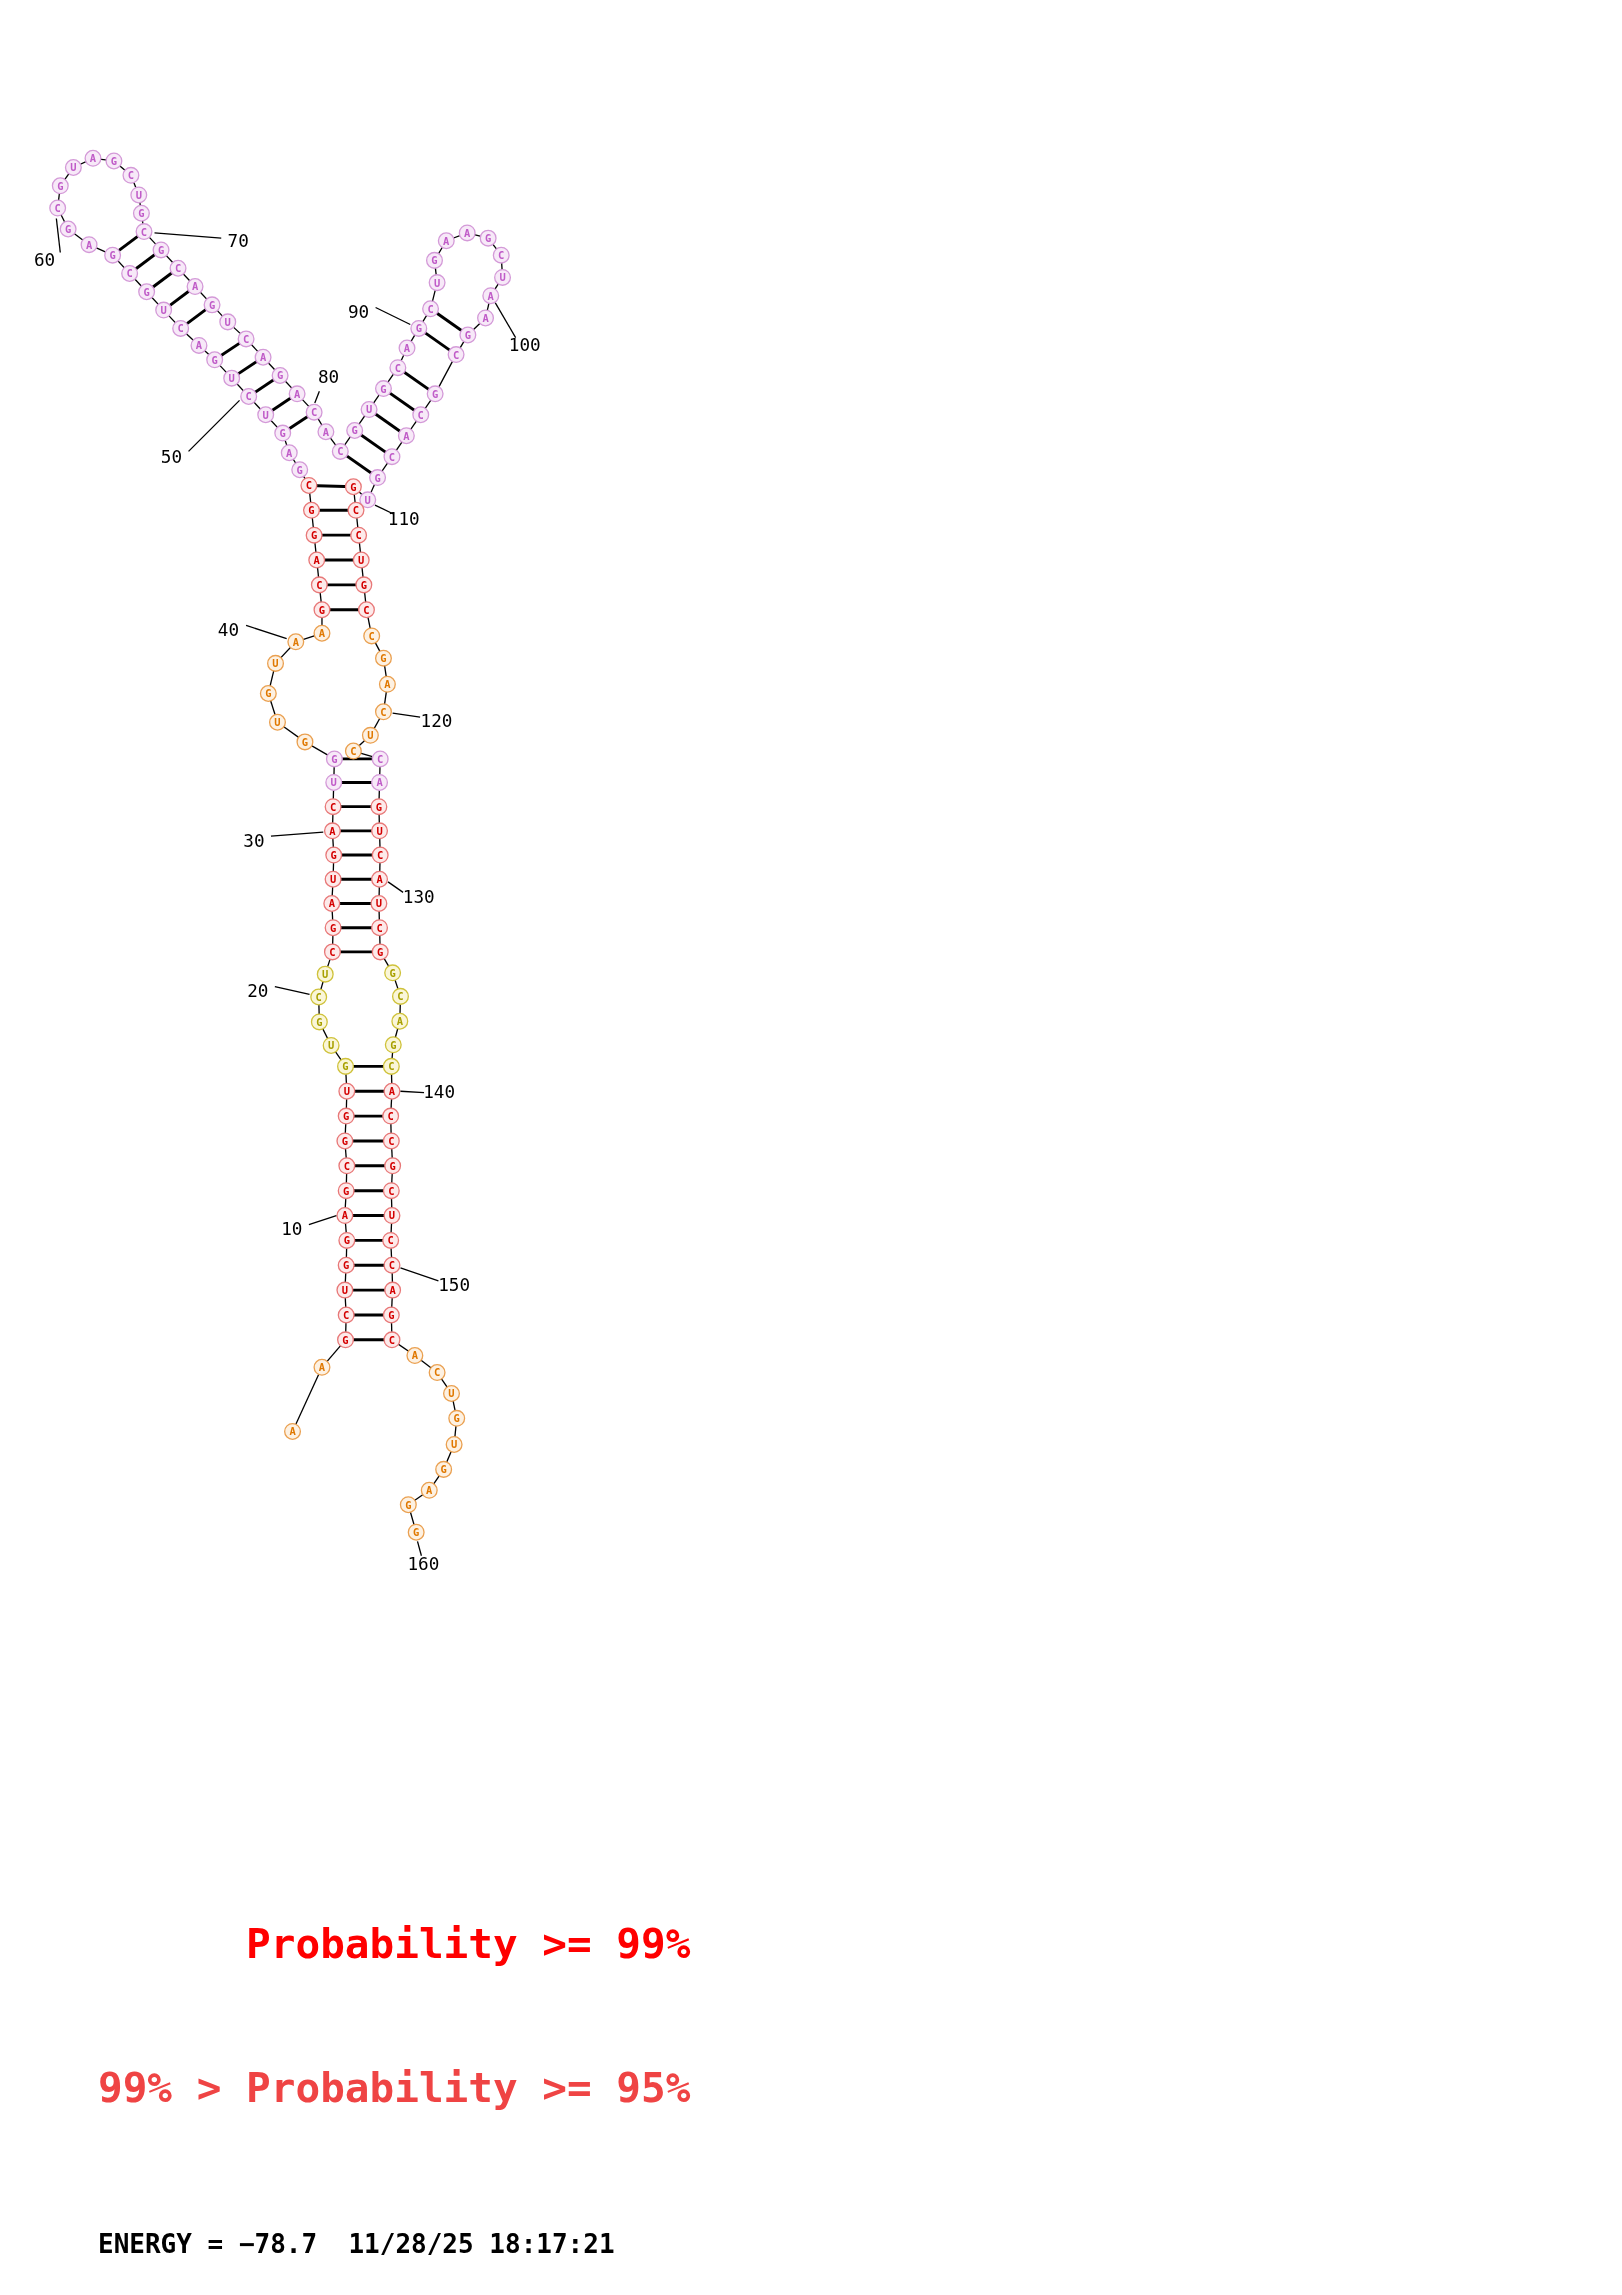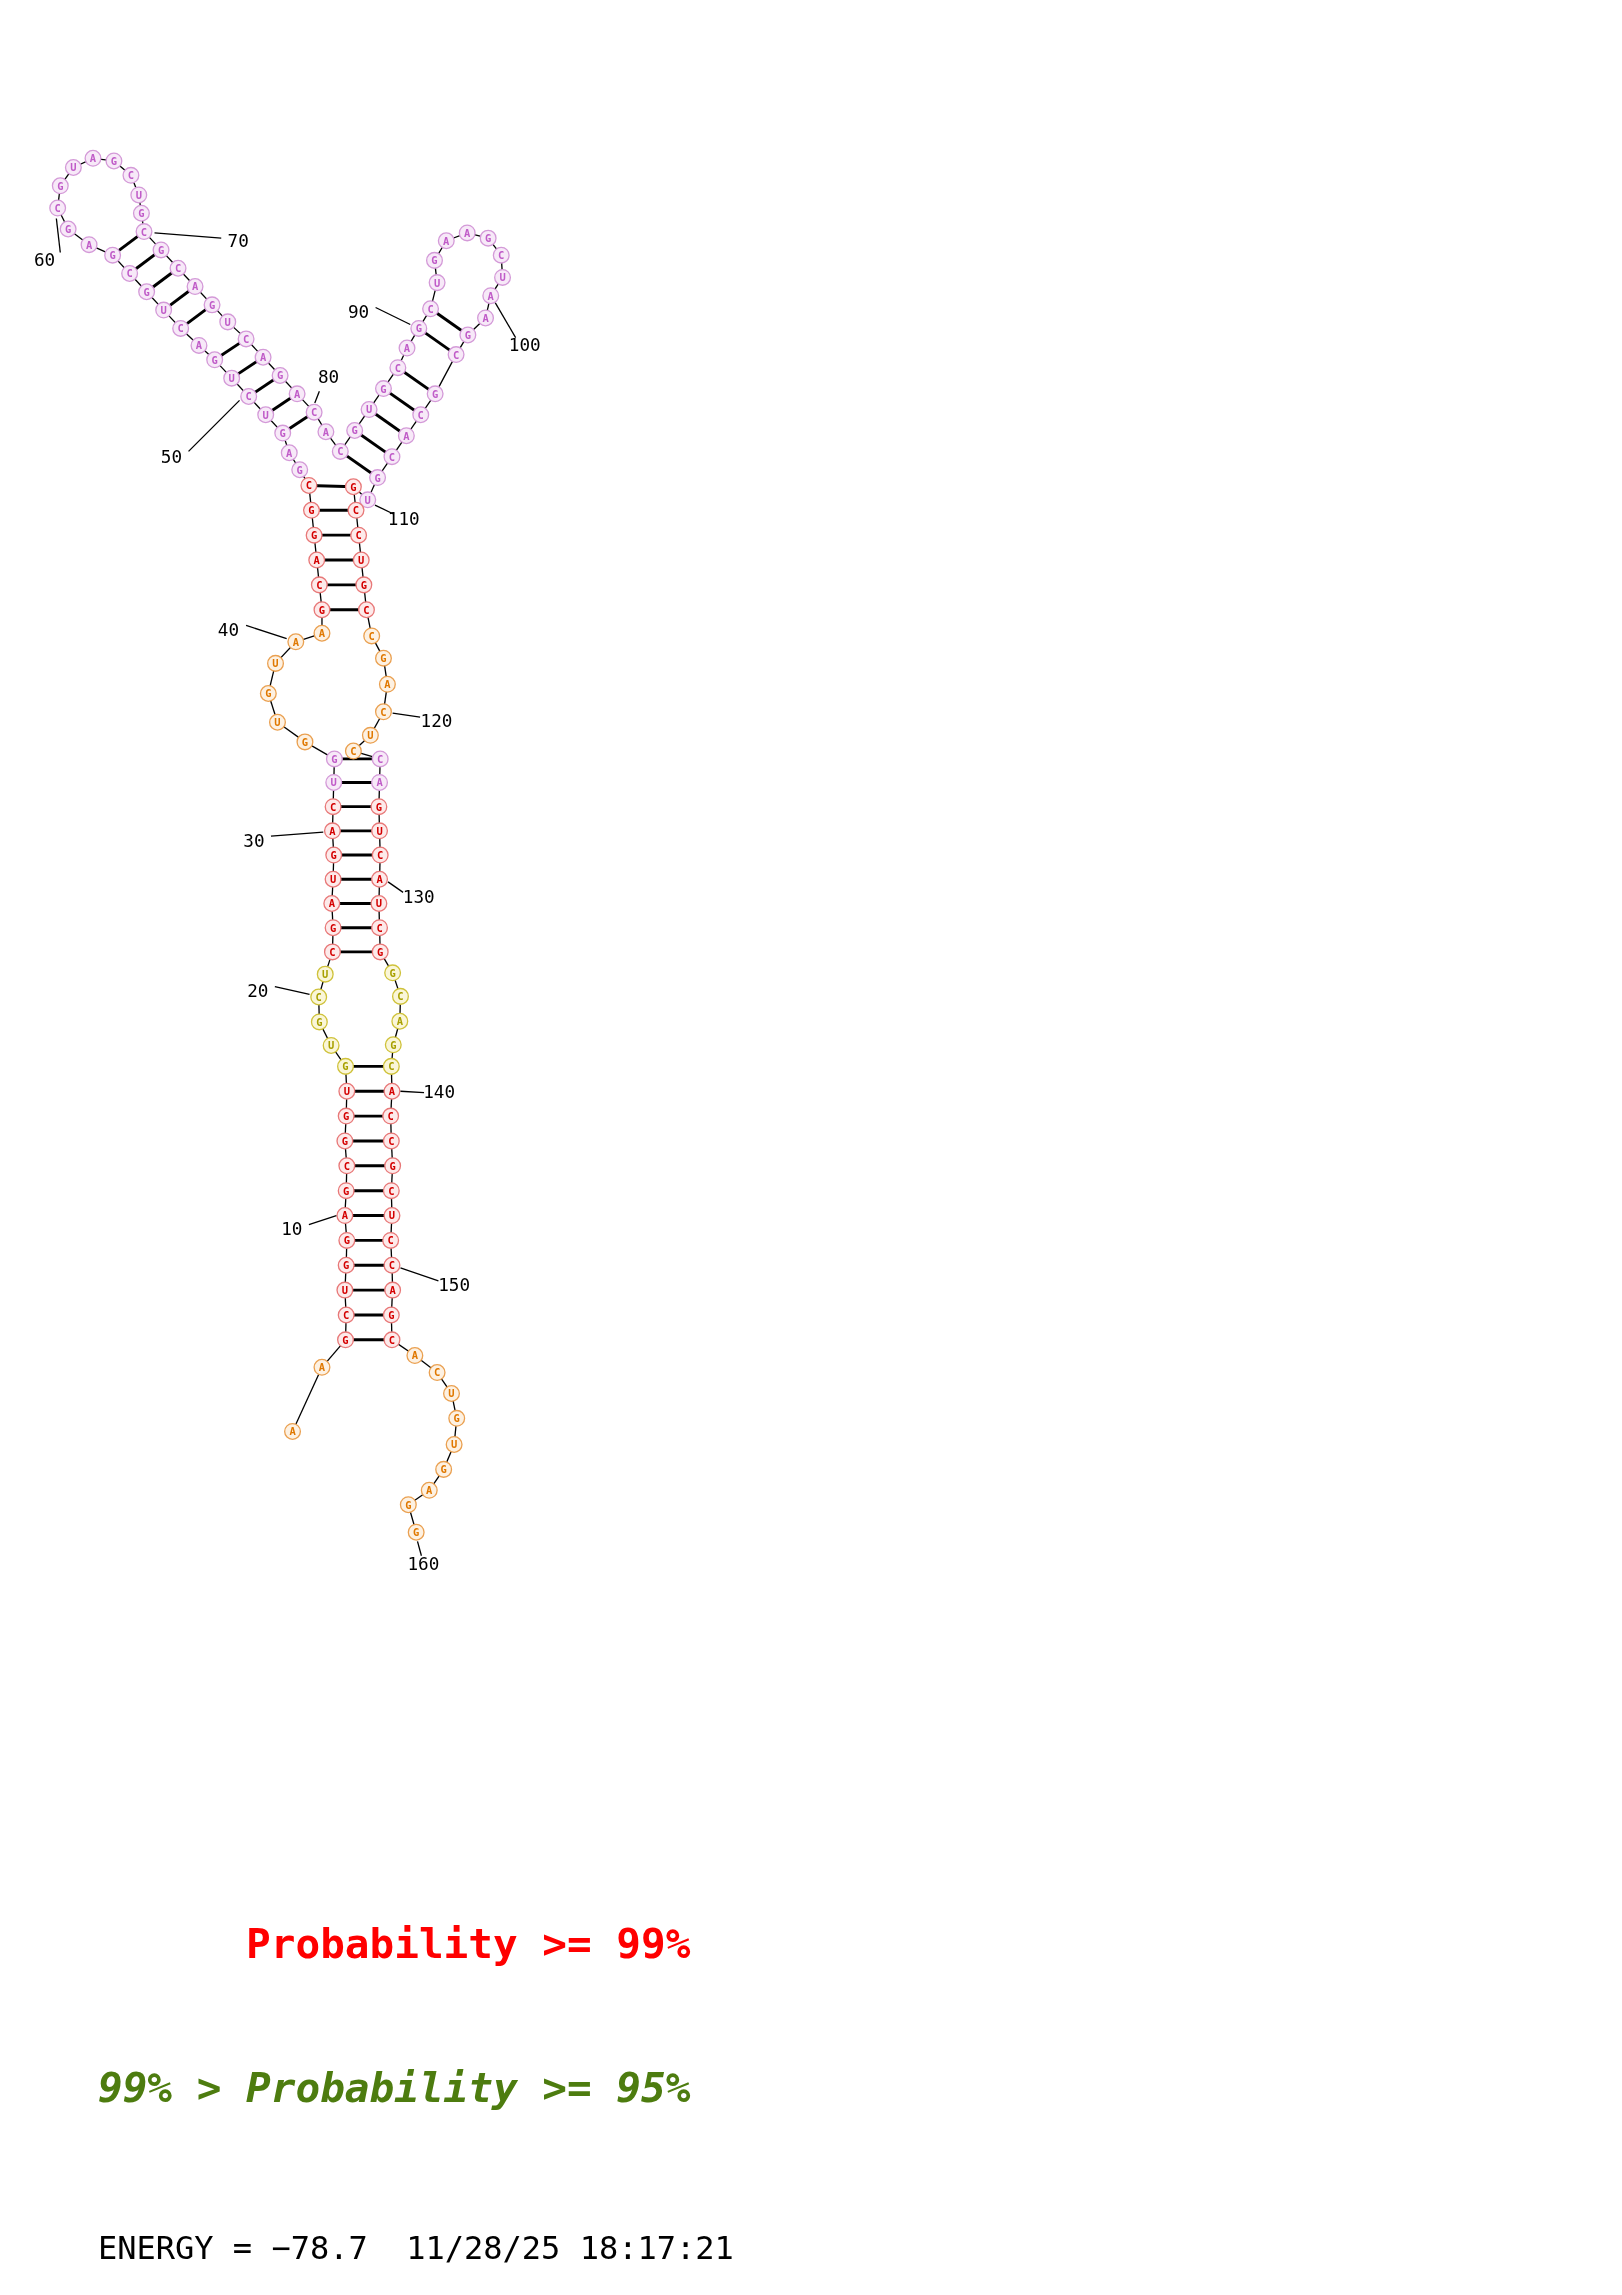--- a/index.html
+++ b/index.html
@@ -13,22 +13,22 @@
   .nt{font-family:"DejaVu Sans Mono",monospace;font-weight:bold;font-size:16px;text-anchor:middle;}
   .lbl{font-family:"DejaVu Sans Mono",monospace;font-size:27px;fill:#000;text-anchor:middle;}
   .lbl-line{stroke:#000;stroke-width:2;}
   .legend{
     position:absolute;left:98px;top:1824px;
     font-family:"DejaVu Sans Mono",monospace;font-weight:bold;
     font-size:41px;line-height:48px;white-space:pre;
   }
   .energy{
     position:absolute;left:98px;top:2229px;
-    font-family:"DejaVu Sans Mono",monospace;font-weight:normal;
-    font-size:32px;color:#000;white-space:pre;
+    font-family:"DejaVu Sans Mono",monospace;font-weight:bold;
+    font-size:26px;color:#000;white-space:pre;
   }
 </style>
 </head>
 <body>
 
 <div>
 
   <svg width="1622" height="2295" viewBox="0 0 2479 3508">
       <line x1="447" y1="2188" x2="492" y2="2090" class="bb"></line>
       <line x1="492" y1="2090" x2="528" y2="2048" class="bb"></line>
@@ -537,21 +537,21 @@
       <line x1="648" y1="1670" x2="612" y2="1668" class="lbl-line"></line>
       <text x="671" y="1678" class="lbl">140</text>
       <line x1="670" y1="1958" x2="612" y2="1938" class="lbl-line"></line>
       <text x="694" y="1974" class="lbl">150</text>
       <line x1="644" y1="2378" x2="638" y2="2356" class="lbl-line"></line>
       <text x="647" y="2400" class="lbl">160</text>
     </svg>
 
   <div class="legend">
     <div class="legend-line" style="color: rgb(255, 0, 0);">      Probability &gt;= 99%</div>
-    <div class="legend-line" style="color: #4d7c0f; font-style: italic;">99% &gt; Probability &gt;= 95%</div>
+    <div class="legend-line" style="color: #ef4444;">99% &gt; Probability &gt;= 95%</div>
     
     
     
     
     
   </div>
 
   <div class="energy">ENERGY = −78.7  11/28/25 18:17:21</div>
 
 </div>

